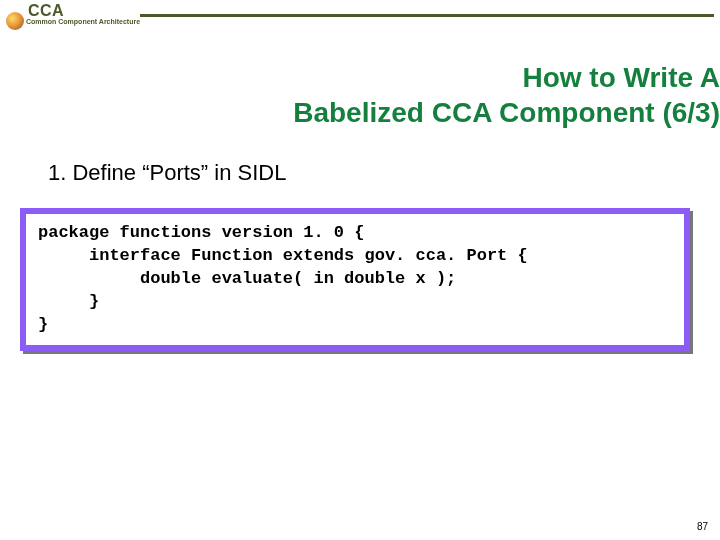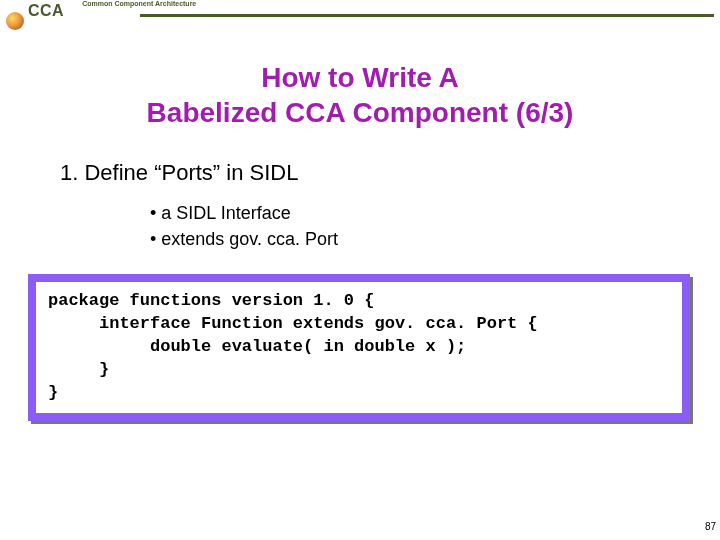--- a/index.html
+++ b/index.html
@@ -13,21 +13,21 @@
   }
   .header {
     position: relative;
     height: 40px;
   }
   .logo-area {
     position: absolute;
     left: 8px;
     top: 2px;
     display: flex;
-    flex-direction: row;
+    flex-direction: column;
   }
   .logo-row {
     display: flex;
     align-items: center;
     gap: 2px;
   }
   .logo-circle {
     width: 18px;
     height: 18px;
     border-radius: 50%;
@@ -52,30 +52,30 @@
   }
   .header-line {
     position: absolute;
     left: 140px;
     right: 6px;
     top: 14px;
     height: 3px;
     background: #4b5a2a;
   }
   .slide-title {
-    text-align: center;
+    text-align: right;
     font-size: 28px;
     font-weight: bold;
-    color: #a21caf;
+    color: #15803d;
     margin-top: 20px;
     line-height: 1.25;
   }
   .content {
     margin-top: 30px;
-    padding: 0 40px;
+    padding: 0 28px;
   }
   .level1 {
     font-size: 22px;
     color: #000;
     margin-bottom: 14px;
     padding-left: 20px;
   }
   .level2 {
     font-size: 20px;
     color: #000;
@@ -84,35 +84,35 @@
   }
   .level3-list {
     padding-left: 110px;
   }
   .level3 {
     font-size: 18px;
     color: #000;
     line-height: 1.45;
   }
   .code-box {
-    margin: 22px 30px 0 28px;
-    border: 8px solid #8b5cf6;
+    margin: 22px 30px 0 20px;
+    border: 6px solid #8b5cf6;
     box-shadow: 3px 3px 0 #777;
     padding: 8px 12px;
     font-family: "Courier New", monospace;
     font-size: 17px;
     line-height: 1.35;
     white-space: pre;
     font-weight: bold;
   }
   .kw { font-weight: bold; }
   .page-number {
     position: absolute;
     bottom: 8px;
-    right: 4px;
+    right: 12px;
     font-size: 10px;
     color: #000;
   }
 </style>
 </head>
 <body>
 
 <div class="header">
   <div class="logo-area">
     <div class="logo-row">
@@ -124,24 +124,20 @@
   <div class="header-line"></div>
 </div>
 
 <div class="slide-title">
   <div>How to Write A</div>
   <div>Babelized CCA Component (6/3)</div>
 </div>
 
 <div class="content">
   <div class="level1">1.  Define “Ports” in SIDL</div>
-  <div class="level3-list">
-    <div class="level3">•    a SIDL Interface</div>
-    <div class="level3">•    extends gov. cca. Port</div>
-  </div>
 </div>
 
 <div class="code-box"><span class="kw">package</span><span> functions </span><span class="kw">version</span><span> 1. 0 {</span>
 <span class="kw">     interface</span><span> Function </span><span class="kw">extends</span><span> gov. cca. Port {</span>
 <span class="kw">          double</span><span> evaluate( </span><span class="kw">in double</span><span> x );</span>
 <span>     }</span>
 <span>}</span></div>
 
 <div class="page-number">87</div>
 

